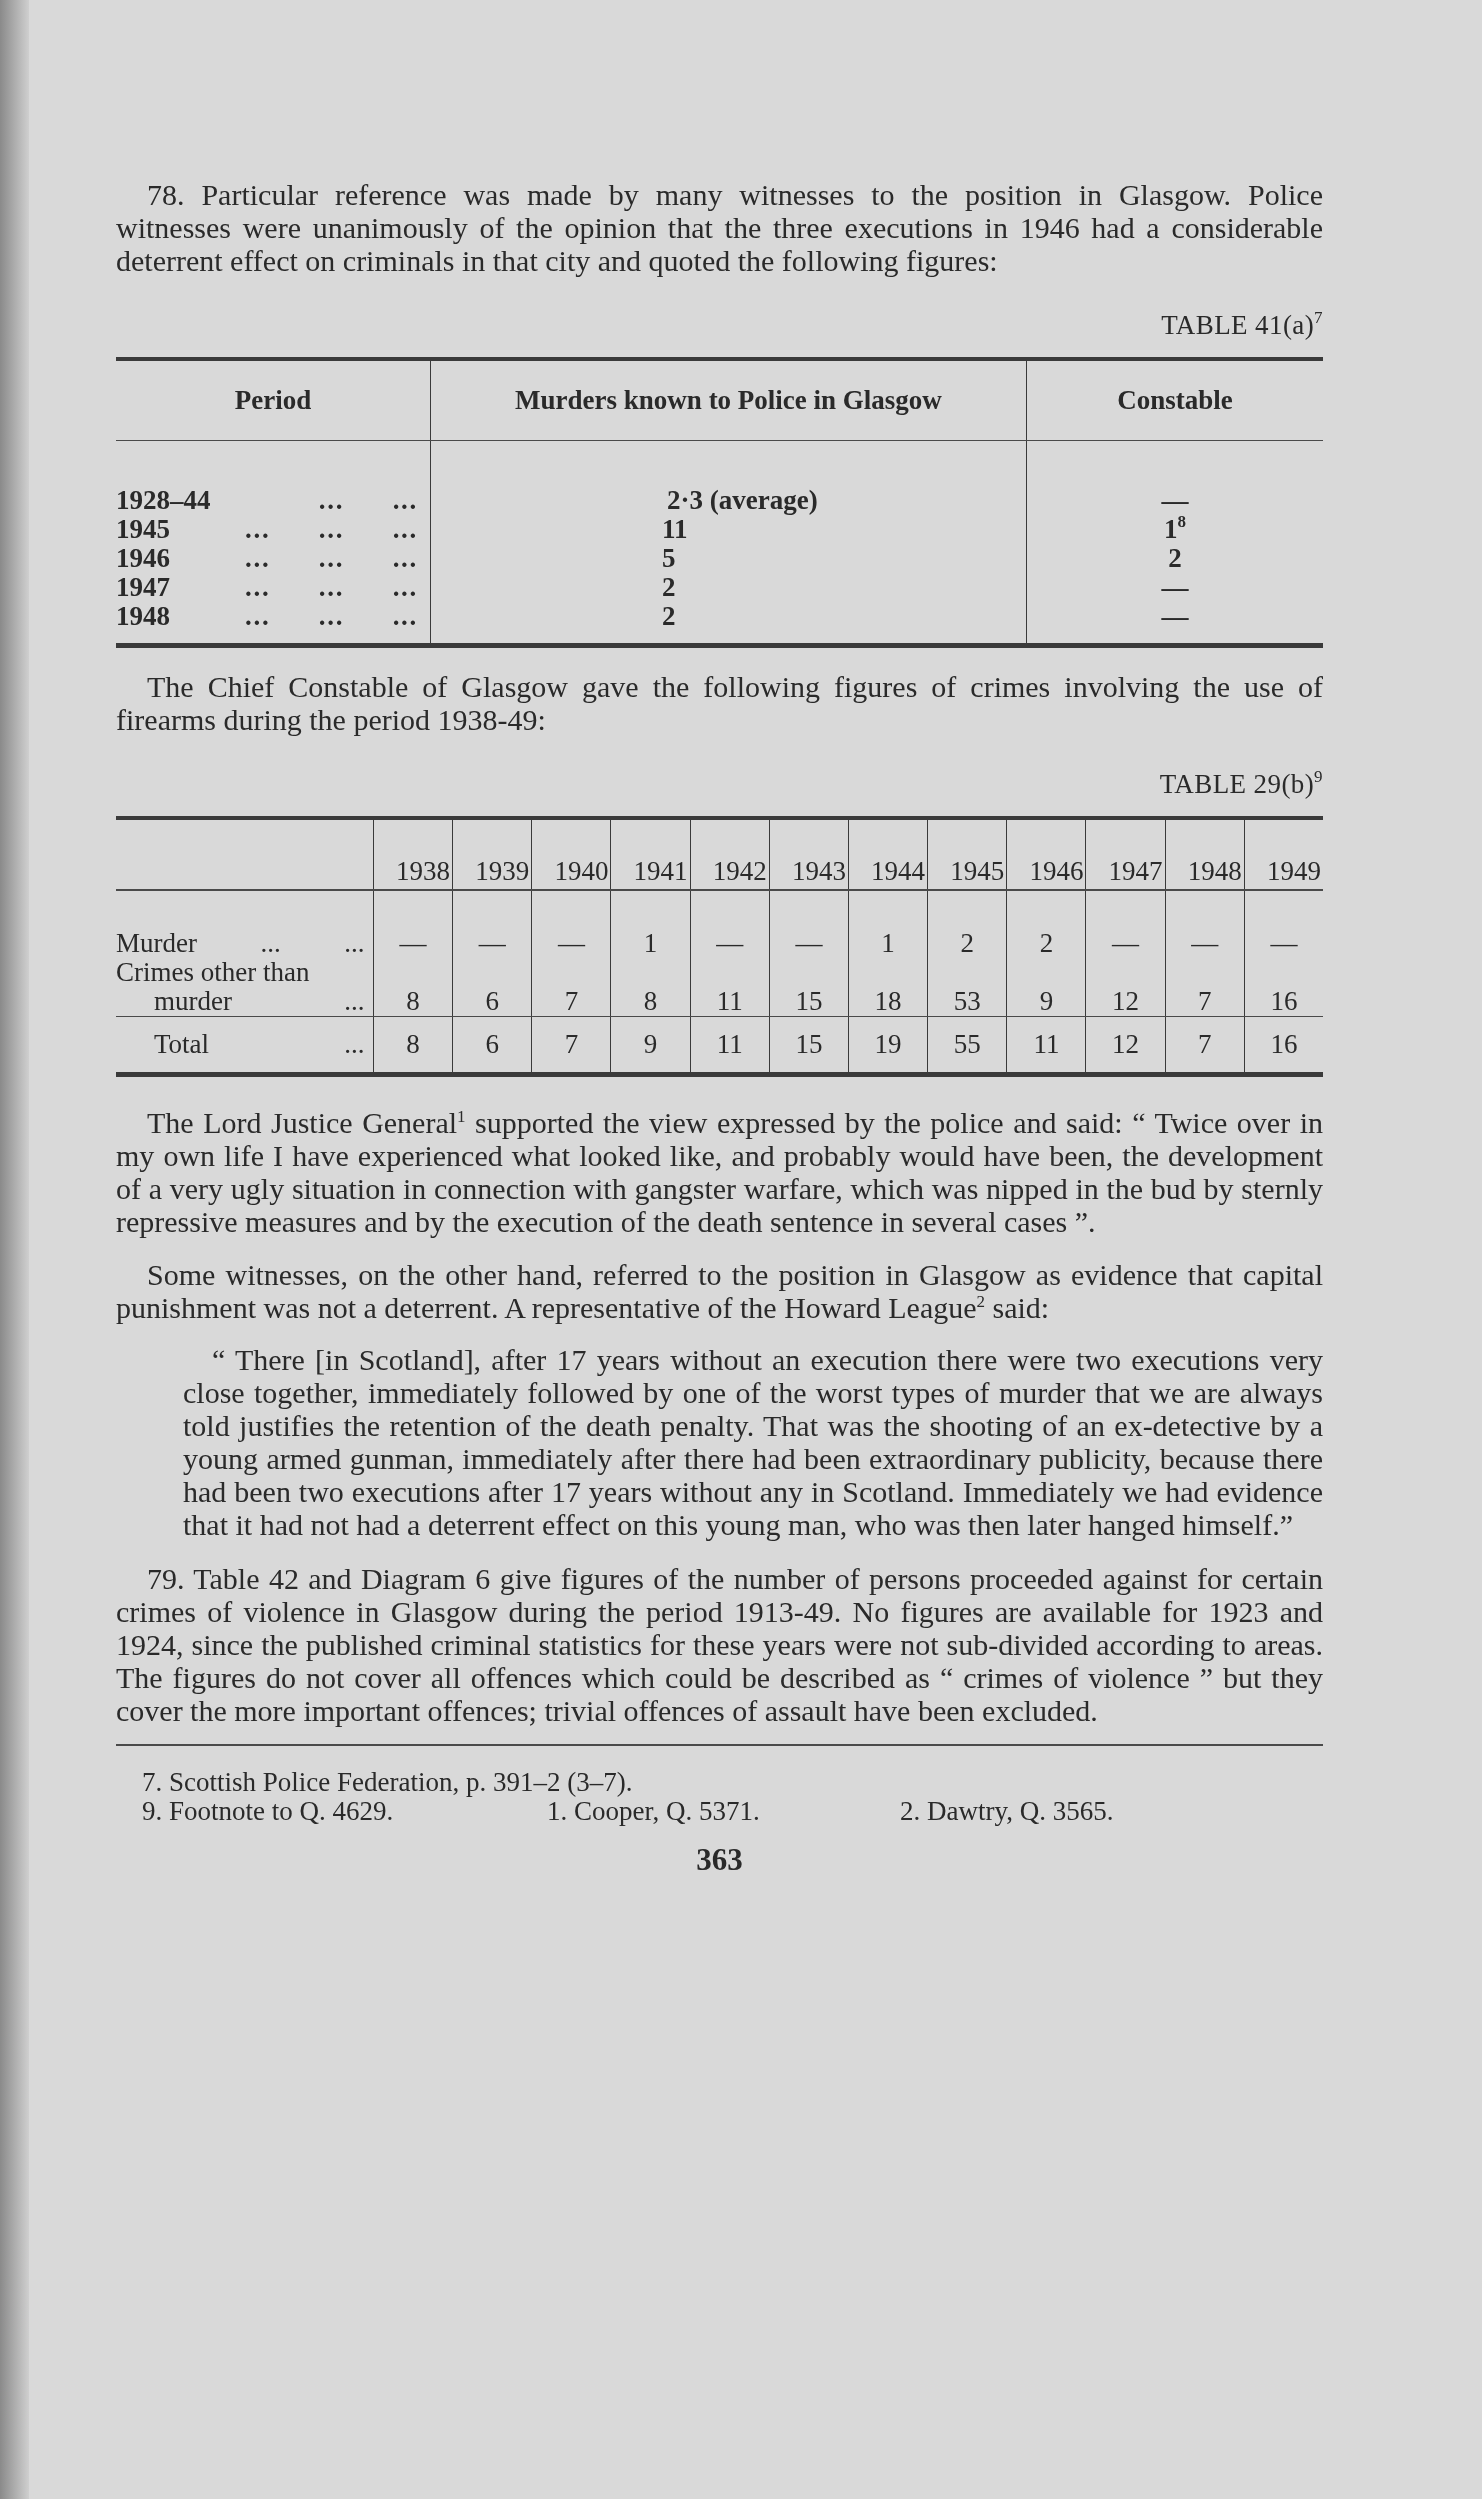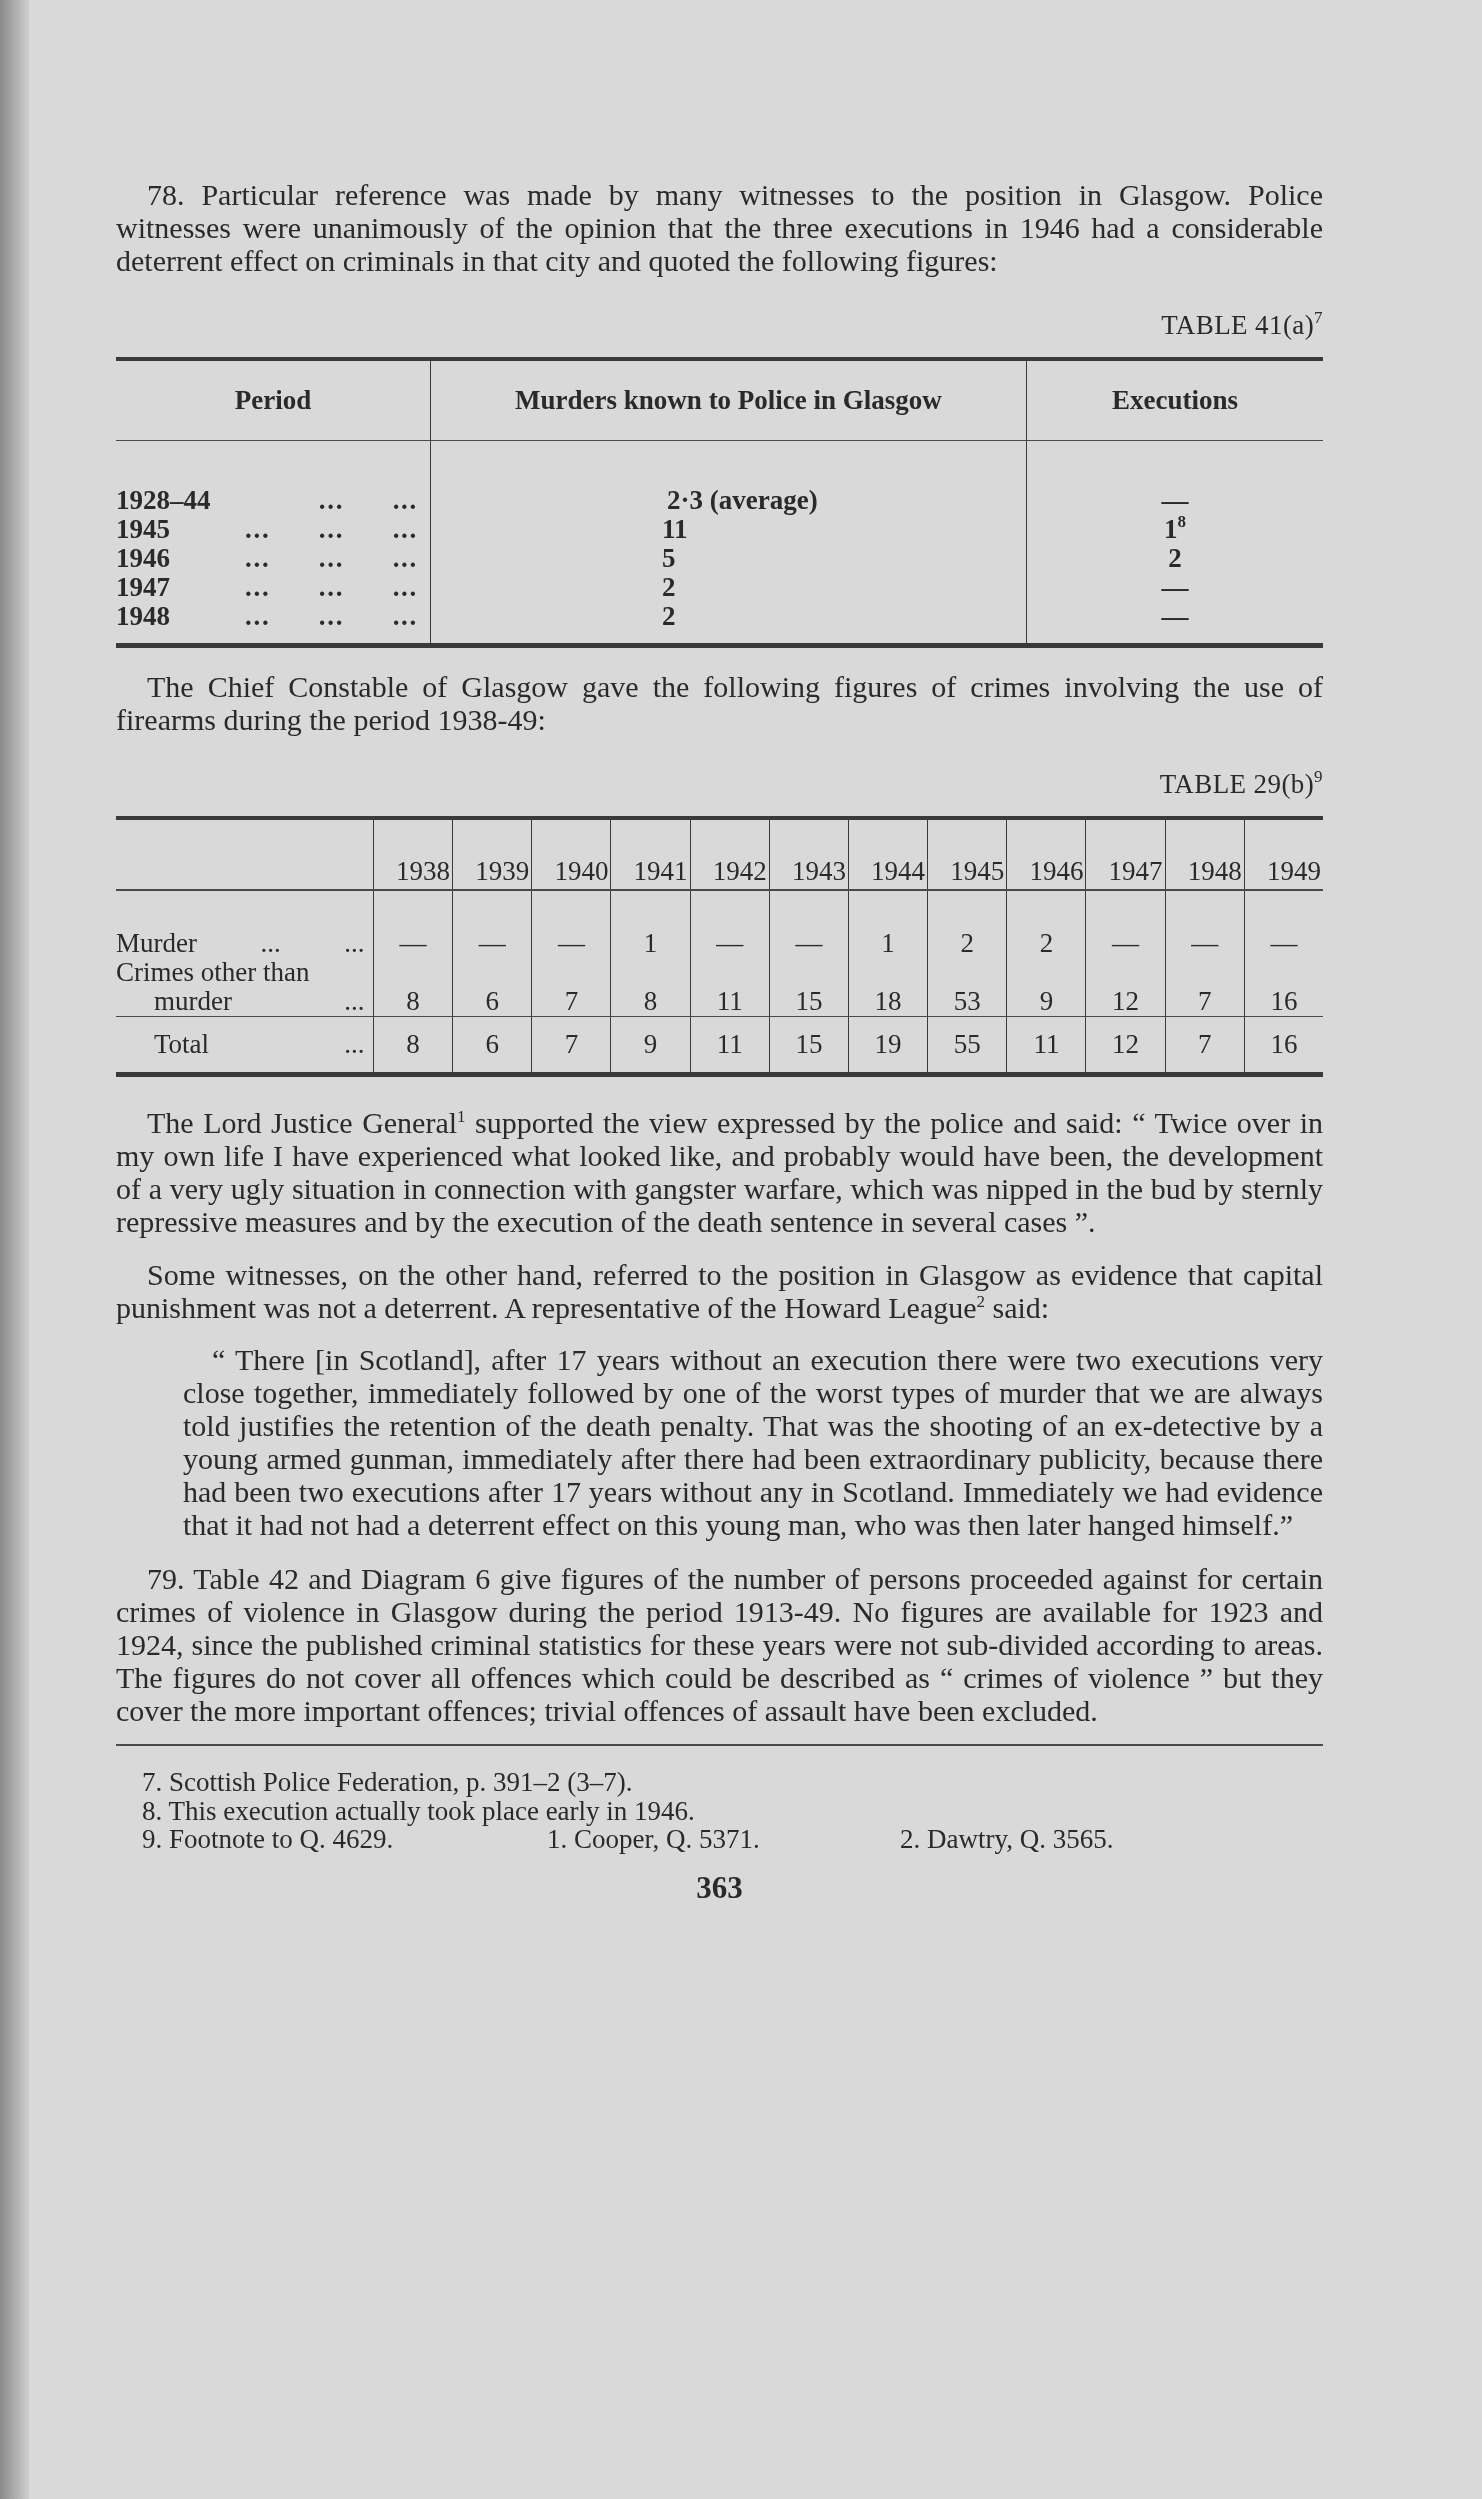--- a/index.html
+++ b/index.html
@@ -67,21 +67,21 @@
 
   <div class="table-caption">
     <span>TABLE 41(a)</span><sup>7</sup>
   </div>
 
   <div class="table-a">
     <div class="thick-rule"></div>
     <div class="ta-grid">
       <div class="ta-col ta-head">Period</div>
       <div class="ta-col ta-head">Murders known to Police in Glasgow</div>
-      <div class="ta-col ta-head">Executions</div>
+      <div class="ta-col ta-head">Constable</div>
     </div>
     <div class="thin-rule"></div>
     <div class="ta-grid">
       <div class="ta-col ta-body" id="ta-period">
           <div class="period-row">
             <span>1928–44</span>
             <span style="letter-spacing: 1.7px; word-spacing: 40px;">... ...</span>
           </div>
           <div class="period-row">
             <span>1945</span>
@@ -243,21 +243,20 @@
   <p class="indent" style="margin-top:20.7px"><span>Some witnesses, on the other hand, referred to the position in Glasgow as evidence that capital punishment was not a deterrent.  A representative of the Howard League</span><sup>2</sup><span> said:</span></p>
 
   <p class="indent" style="margin-top:19px; margin-left:67px; text-indent:29px">“ There [in Scotland], after 17 years without an execution there were two executions very close together, immediately followed by one of the worst types of murder that we are always told justifies the retention of the death penalty. That was the shooting of an ex-detective by a young armed gunman, immediately after there had been extraordinary publicity, because there had been two executions after 17 years without any in Scotland. Immediately we had evidence that it had not had a deterrent effect on this young man, who was then later hanged himself.”</p>
 
   <p class="indent" style="margin-top:20.7px">79. Table 42 and Diagram 6 give figures of the number of persons proceeded against for certain crimes of violence in Glasgow during the period 1913-49. No figures are available for 1923 and 1924, since the published criminal statistics for these years were not sub-divided according to areas.  The figures do not cover all offences which could be described as “ crimes of violence ” but they cover the more important offences; trivial offences of assault have been excluded.</p>
 
   <div class="thin-rule" style="margin-top:17px"></div>
 
   <div class="footnotes">
     <div class="fn-line">7. Scottish Police Federation, p. 391–2 (3–7).</div>
-    <div class="fn-line">8. This execution actually took place early in 1946.</div>
     <div class="fn-row">
       <span class="fn9">9. Footnote to Q. 4629.</span>
       <span class="fn1">1. Cooper, Q. 5371.</span>
       <span>2. Dawtry, Q. 3565.</span>
     </div>
   </div>
 
   <div class="page-number">363</div>
 </div>
 

